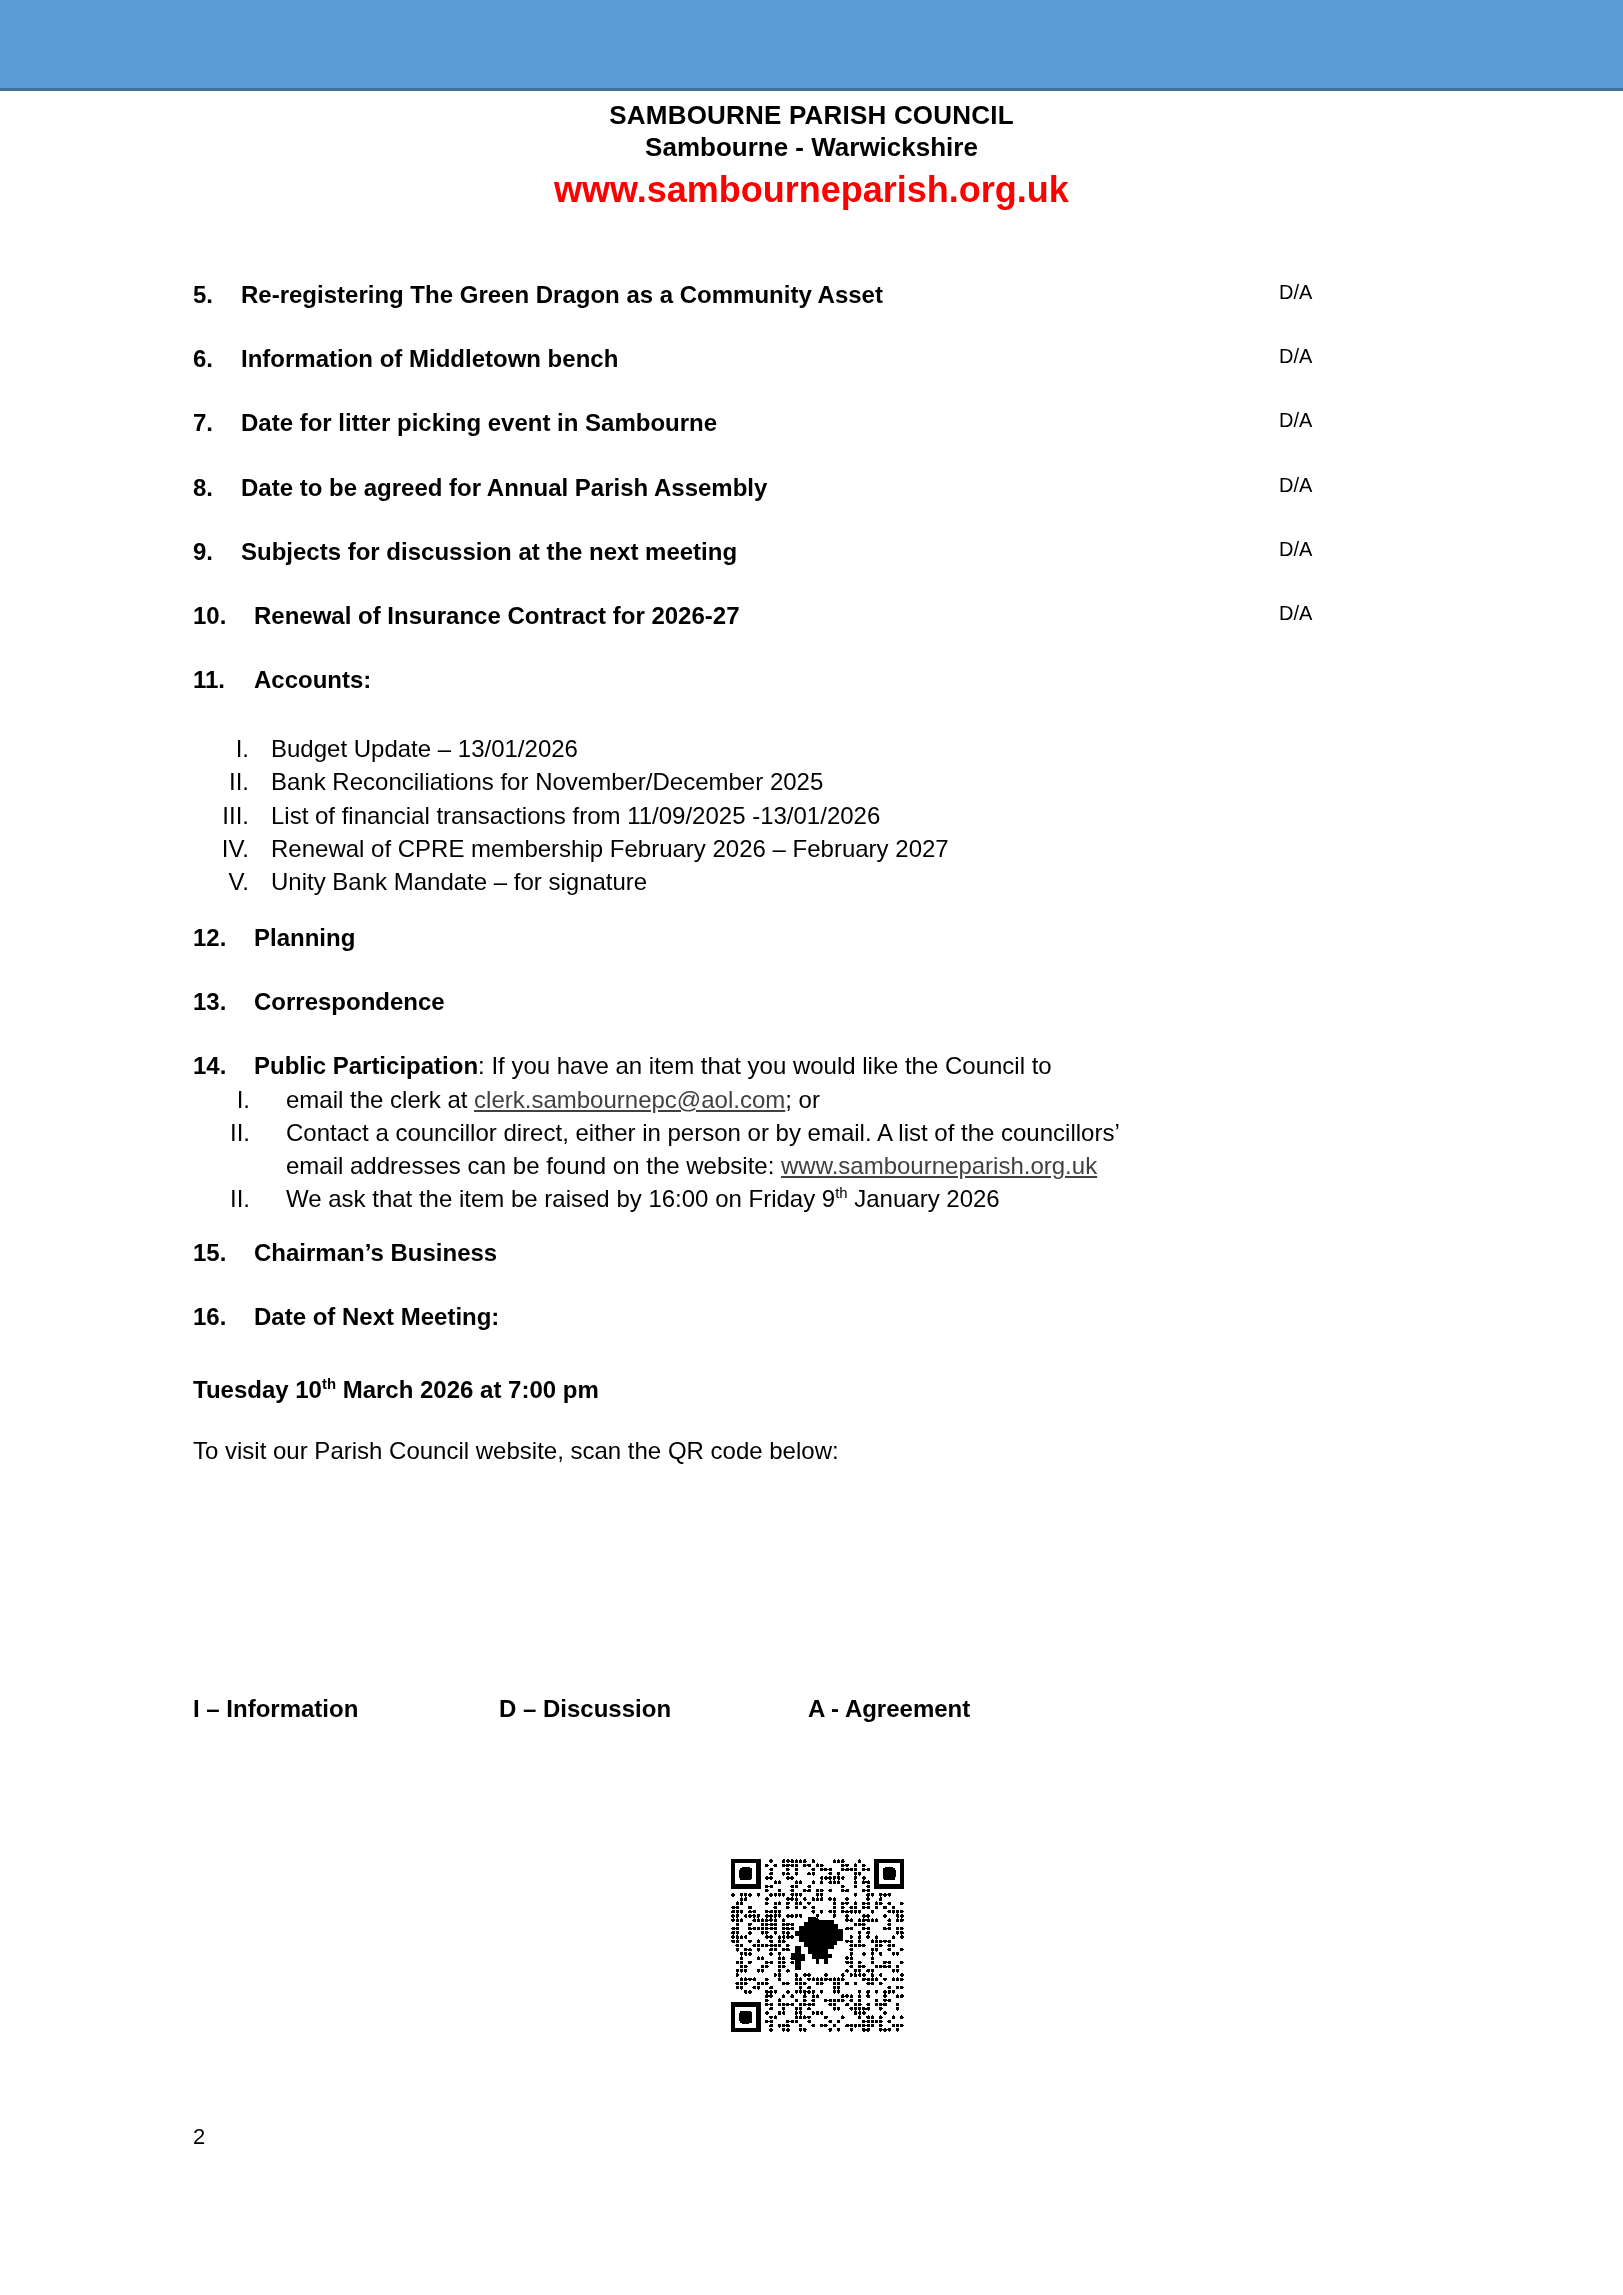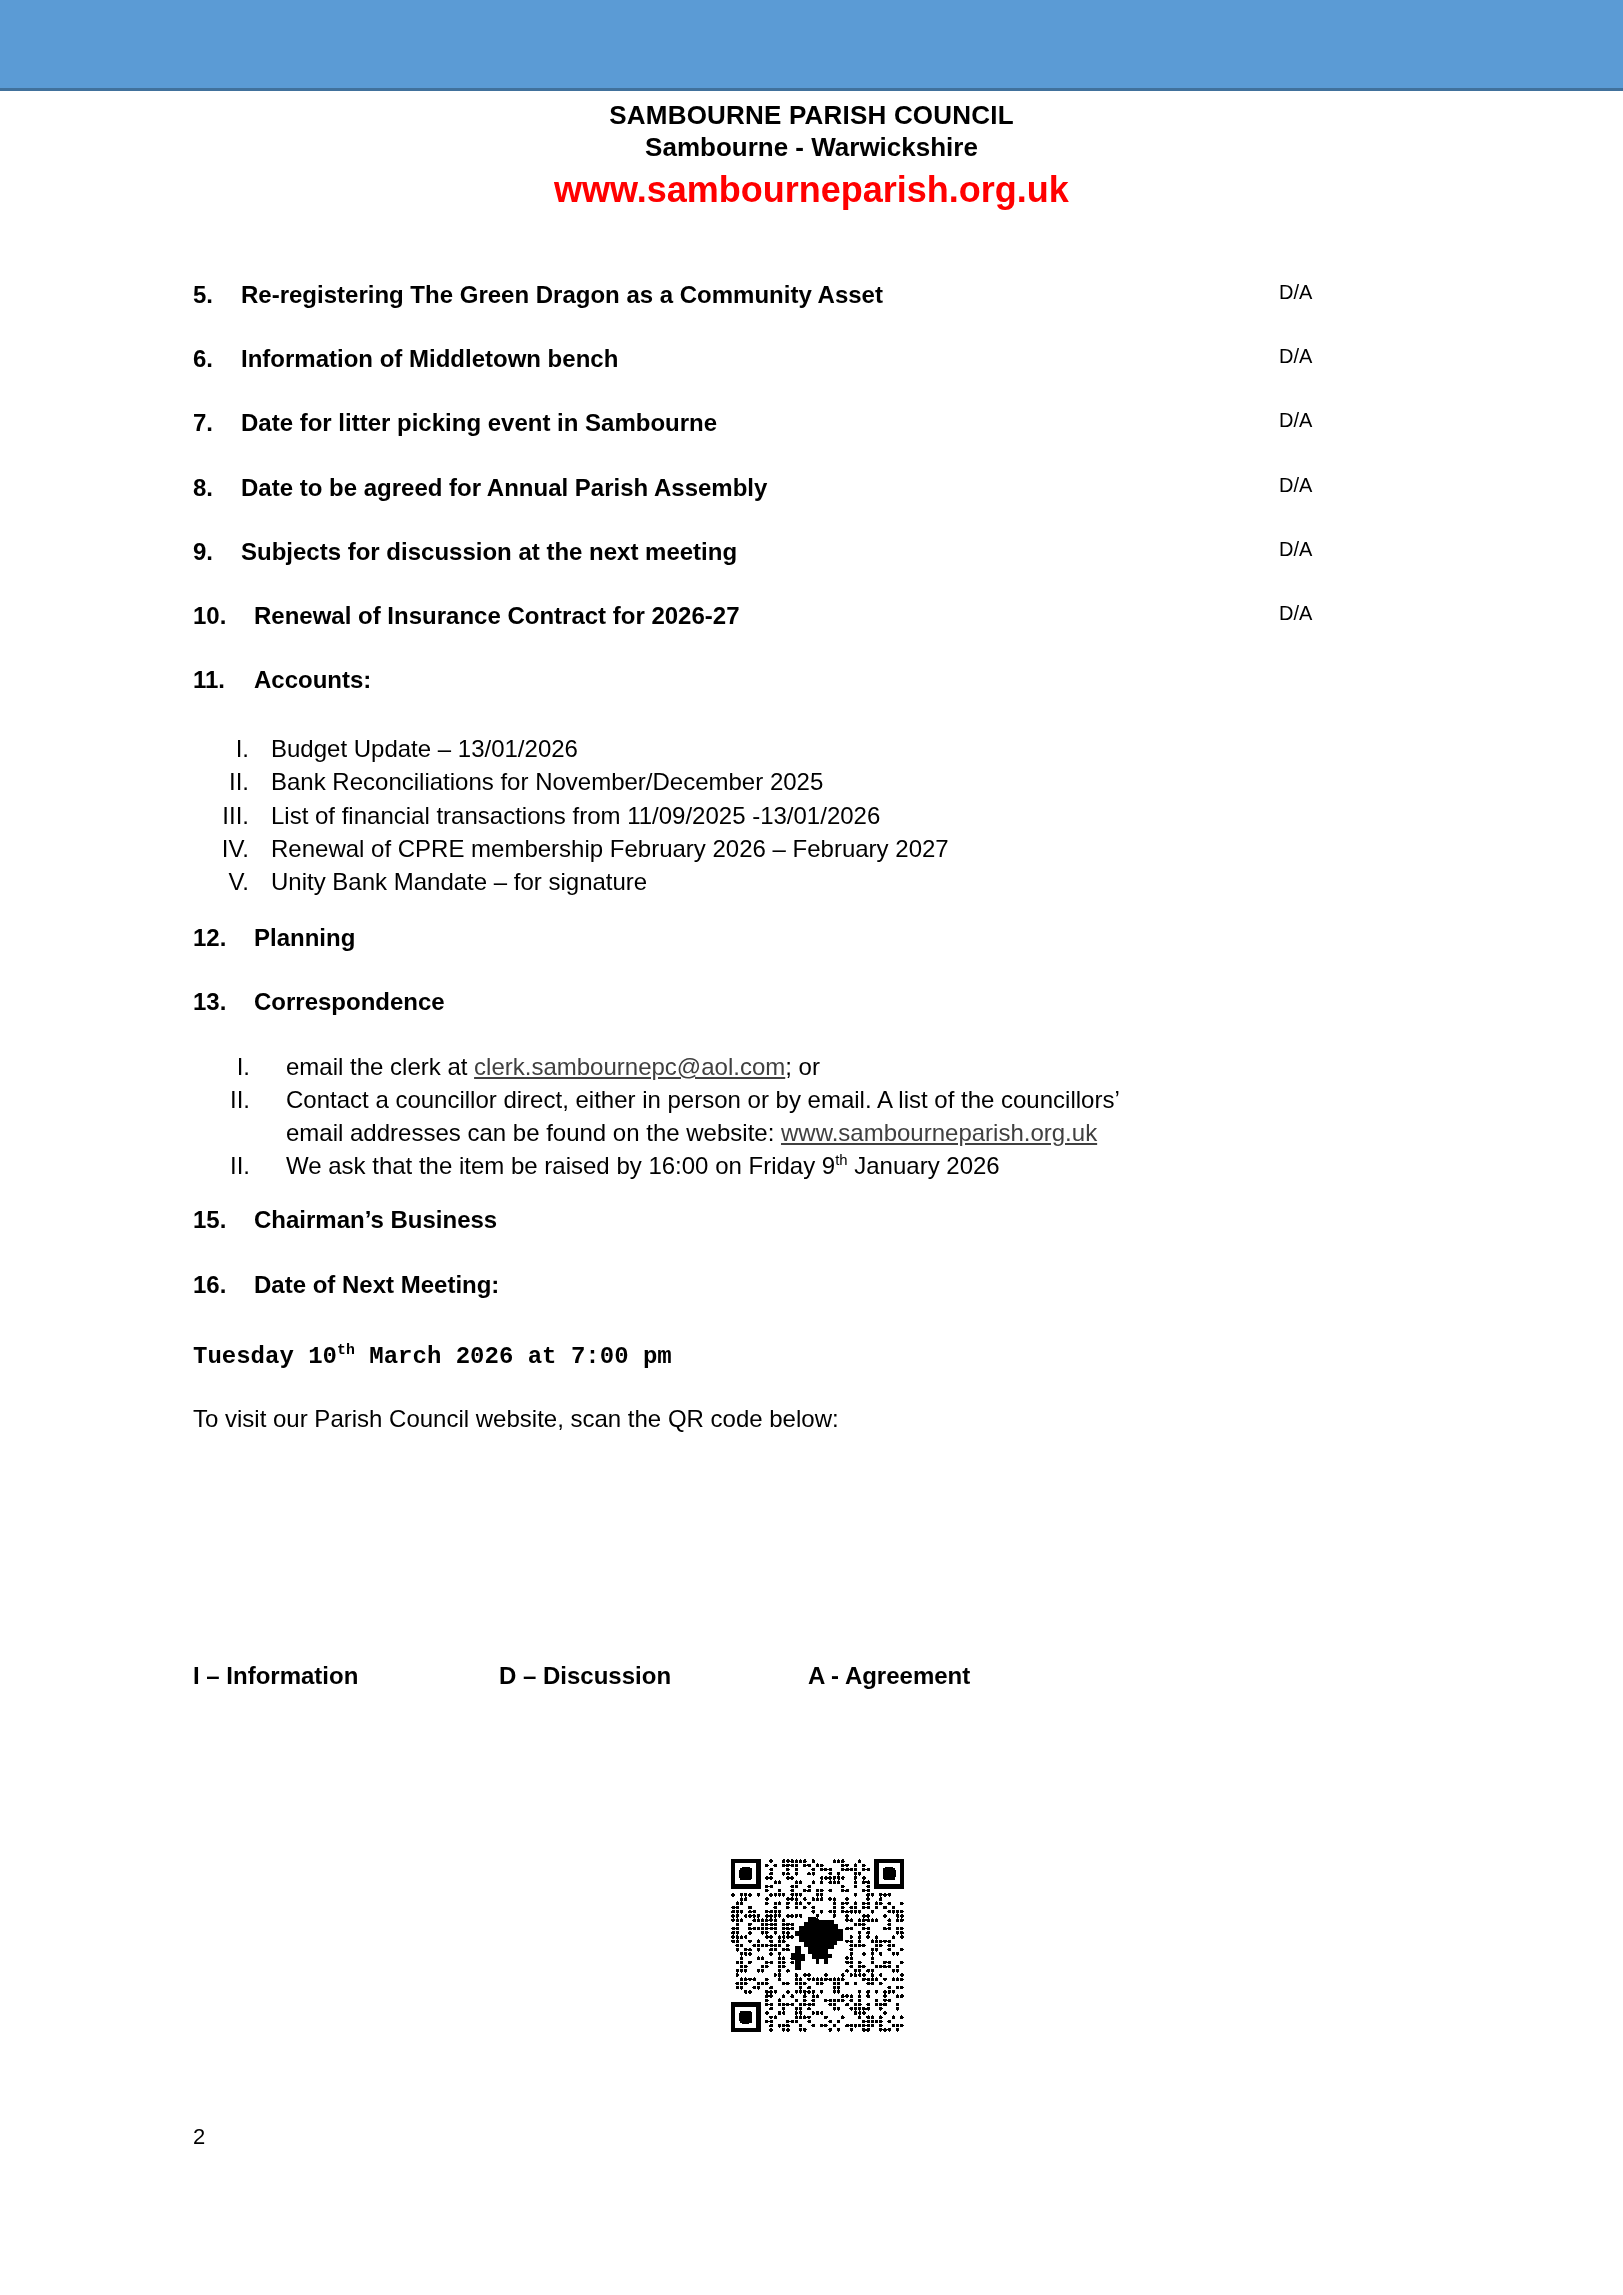--- a/index.html
+++ b/index.html
@@ -173,21 +173,20 @@
   }
 
   sup { font-size: 0.62em; vertical-align: super; line-height: 0; }
 
   
   .meeting-line {
     margin-left: 193px;
     font-size: 24px;
     font-weight: bold;
     line-height: 1.30;
-    font-family: Liberation Mono, monospace;
   }
 
   
   .plain-para {
     margin-left: 193px;
     font-size: 24px;
     line-height: 1.35;
   }
 
   
@@ -316,20 +315,24 @@
   </div>
   <div class="spacer-sm"></div>
 
   <div class="agenda-row plain">
     <span class="agenda-num wide">13.</span>
     <span class="agenda-text">Correspondence</span>
 
   </div>
   <div class="spacer-sm"></div>
 
+  <div class="pp-row">
+    <span class="pp-num">14.</span>
+    <span class="pp-text"><b>Public Participation</b><span>:  If you have an item that you would like the Council to</span></span>
+  </div>
 
   <div class="pp-roman">
 
     <div class="roman-row">
       <span class="roman-num">I.</span>
       <span class="roman-text"><span>email the clerk at </span><a class="doclink" href="#">clerk.sambournepc@aol.com</a><span>; or</span></span>
     </div>
 
     <div class="roman-row">
       <span class="roman-num">II.</span>

